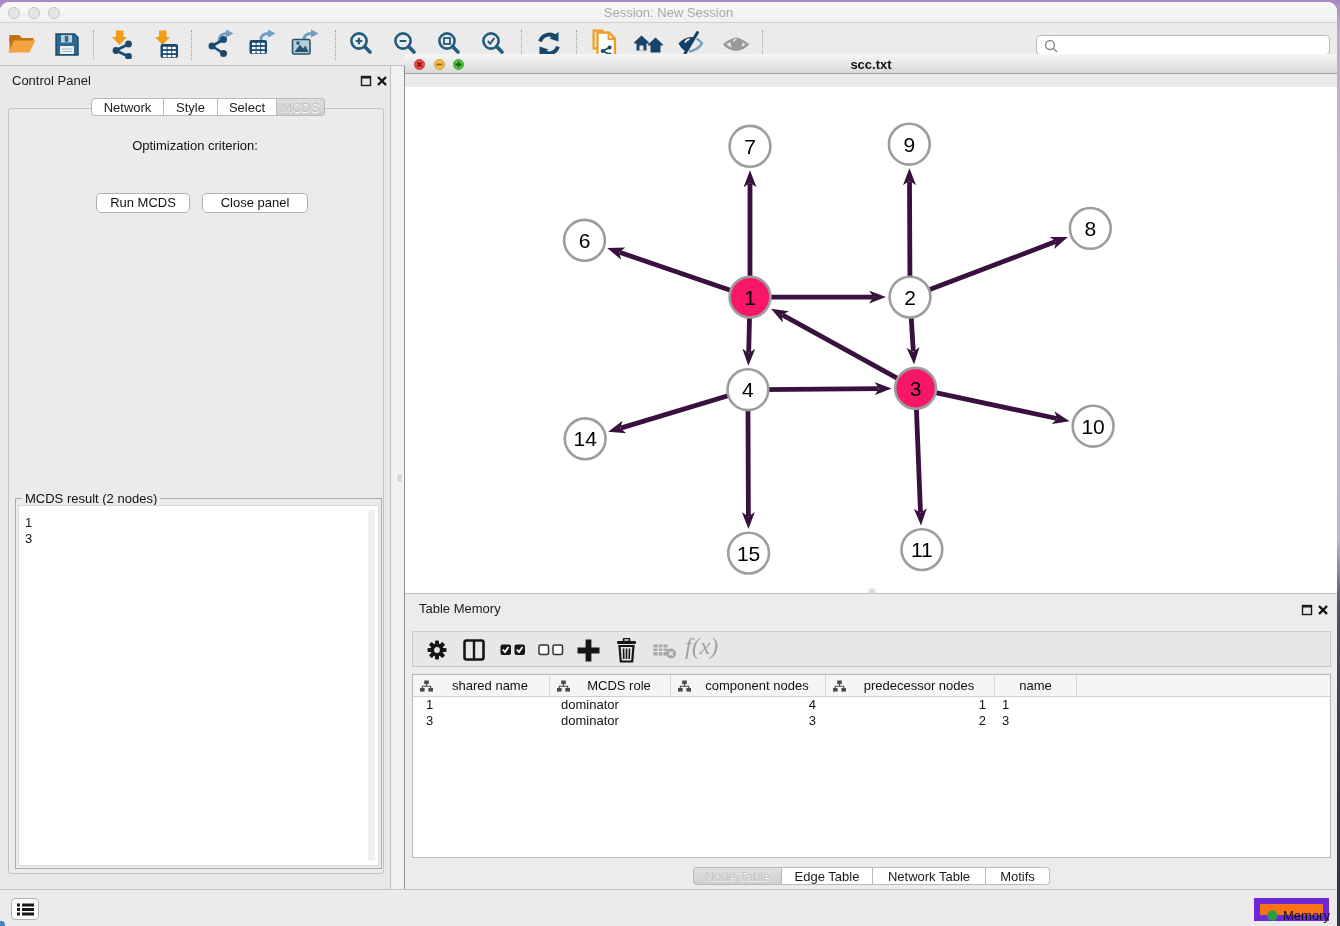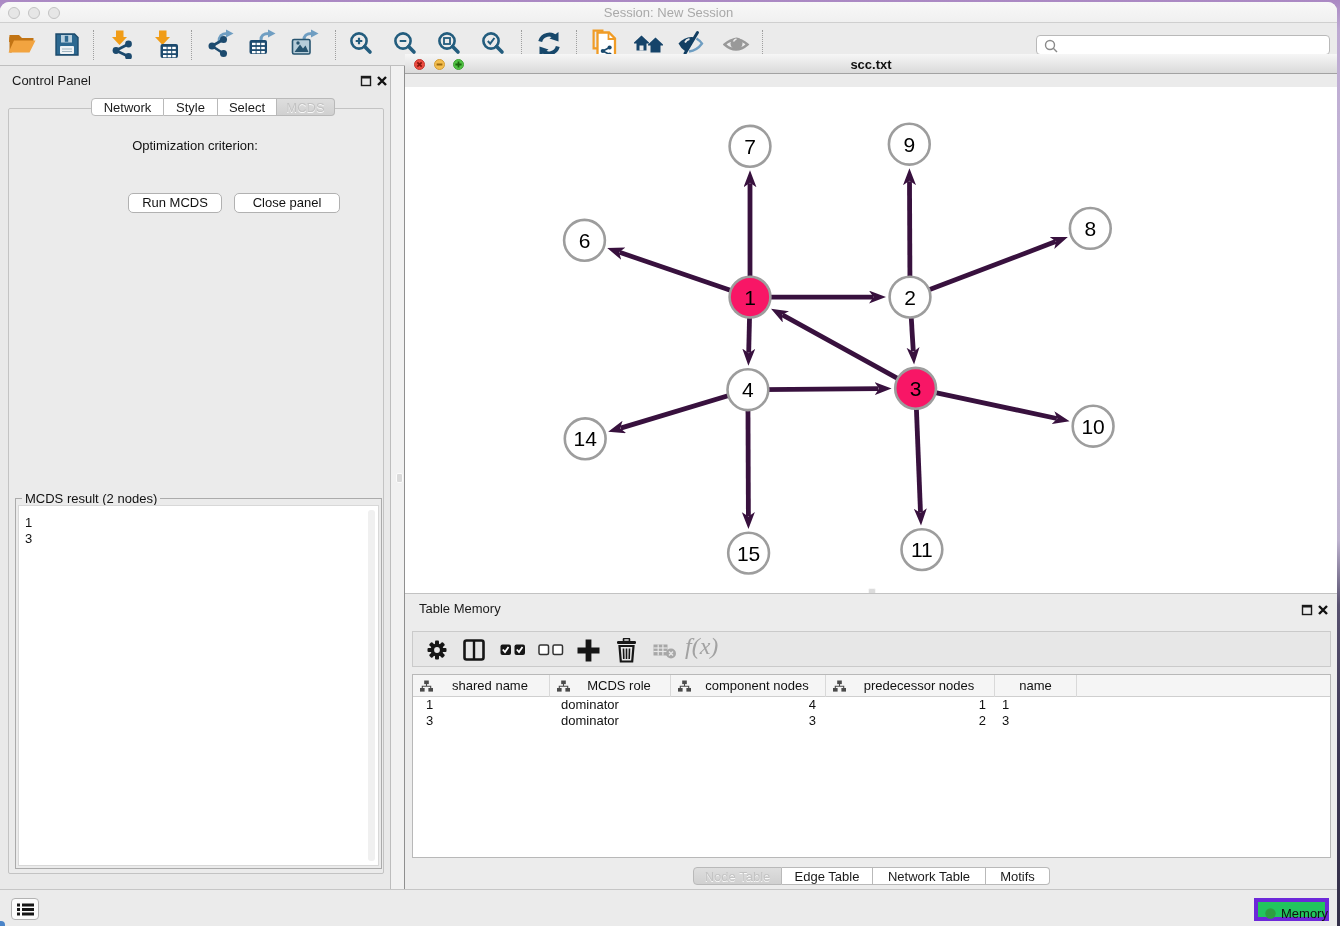--- a/index.html
+++ b/index.html
@@ -19,21 +19,21 @@
 #cpanel { position:absolute; left:0; top:64px; width:391px; height:823px; background:#e9e9e9; border-right:1px solid #bdbdbd; }
 #cpanel-head { position:absolute; left:12px; top:7px; font-size:13px; color:#1a1a1a;text-align:right; }
 #cpanel-body { position:absolute; left:8px; top:42px; width:376px; height:766px; border:1px solid #c3c3c3; border-radius:2px; background:#ebebeb; }
 .tabs { position:absolute; display:flex; font-size:13px; color:#1a1a1a; }
 .tab { background:#fff; border:1px solid #b9b9b9; border-left:none; height:18px; line-height:17px; text-align:center; }
 .tab.first { border-left:1px solid #b9b9b9; border-radius:4px 0 0 4px; }
 .tab.last { border-radius:0 4px 4px 0; }
 .tab.sel { background:linear-gradient(#dedede,#d0d0d0); color:#c3c3c3; text-shadow:0 1px 0 rgba(255,255,255,.85); }
 #opt-label { position:absolute; left:0; top:72px; width:100%; text-align:center; font-size:13px; color:#111; }
 #combo { position:absolute; left:44px; top:93px; width:311px; height:21px; background:#fff; border:1px solid #b1b1b1; border-radius:5px; font-size:13px; color:#111; line-height:19px; padding-left:12px; }
-.btn { position:absolute; height:20px; background:#fff; border:1px solid #b1b1b1; border-radius:5px; font-size:13px; color:#111; text-align:center; line-height:18px;margin-left:32px; }
+.btn { position:absolute; height:20px; background:#fff; border:1px solid #b1b1b1; border-radius:5px; font-size:13px; color:#111; text-align:center; line-height:18px; }
 #fieldset { position:absolute; left:15px; top:432px; width:367px; height:371px; border:1px solid #ababab; }
 #fieldset .legend { position:absolute; left:6px; top:-8px; background:#ebebeb; padding:0 3px; font-size:13px; color:#111; }
 #fieldset .inner { position:absolute; left:2px; top:6px; right:2px; bottom:2px; background:#fff; border:1px solid #d8d8d8; font-size:13px; color:#111; line-height:16px; padding:9px 0 0 6px; }
 #fieldset .sbar { position:absolute; right:3px; top:4px; bottom:4px; width:7px; background:#f0f0f0; border-radius:3px; }
 
 #vsplit { position:absolute; left:391px; top:64px; width:14px; height:823px; background:#f1f1f1; border-right:1px solid #8f8f8f; }
 #vsplit .grip { position:absolute; left:5px; top:407px; width:7px; height:10px; background:#dadada; border:1px solid #fbfbfb; border-radius:2px; }
 
 #nettitle { position:absolute; left:405px; top:52px; width:932px; height:20px; background:linear-gradient(#f6f6f6,#dadada); border-bottom:1px solid #a2a2a2; }
 .tl { position:absolute; top:5px; width:11px; height:11px; border-radius:50%; }
@@ -46,21 +46,21 @@
 #ttoolbar { position:absolute; left:7px; top:37px; width:919px; height:36px; background:#e7e7e7; border:1px solid #cacaca; }
 #ttable { position:absolute; left:7px; top:80px; width:919px; height:184px; background:#fff; border:1px solid #b8b8b8; }
 #thead { position:absolute; left:0; top:0; width:100%; height:22px; background:#f5f5f5; border-bottom:1px solid #cfcfcf; font-size:13px; color:#111; }
 .hcell { position:absolute; top:0; height:22px; border-right:1px solid #d9d9d9; }
 .hcell .txt { position:absolute; top:3px; left:18px; right:0; text-align:center; }
 .trow { position:absolute; left:0; height:16px; font-size:13px; color:#111; width:100%; }
 .tcell { position:absolute; top:0; height:16px; line-height:16px; }
 
 #statusbar { position:absolute; left:0; top:887px; width:100%; height:37px; background:#ebebeb; border-top:1px solid #c6c6c6; }
 #listbtn { position:absolute; left:11px; top:8px; width:28px; height:22px; background:#fcfcfc; border:1px solid #b3b3b3; border-radius:4px; }
-#membtn { position:absolute; left:1254px; top:8px; width:75px; height:23px; background:#22c55e; border:4px solid #6d28d9; font-size:13px; color:#111; }
+#membtn { position:absolute; left:1254px; top:8px; width:75px; height:23px; background:#f97316; border:6px solid #6d28d9; font-size:13px; color:#111; }
 </style>
 </head>
 <body>
 <svg width="0" height="0" style="position:absolute;">
   <defs>
     <g id="treeico" fill="#4a4a4a" stroke="#4a4a4a">
       <rect x="4.2" y="0.5" width="4.6" height="3.6" stroke="none"></rect>
       <path d="M6.5,4 v2.2 M2.3,8 V6.2 H10.7 V8" fill="none" stroke-width="1.1"></path>
       <rect x="0" y="8" width="4.6" height="3.6" stroke="none"></rect>
       <rect x="8.4" y="8" width="4.6" height="3.6" stroke="none"></rect>
@@ -227,21 +227,21 @@
       <line x1="1.5" y1="2.5" x2="10.5" y2="2.5" stroke="#1a1a1a" stroke-width="2"></line>
     </svg>
     <svg style="position:absolute; left:376px; top:9px;" width="12" height="12">
       <path d="M2,2 L10,10 M10,2 L2,10" stroke="#111" stroke-width="2.4"></path>
     </svg>
     <div id="cpanel-body"></div>
     <div class="tabs" style="left:91px; top:32px;">
       <div class="tab first" style="width:73px;">Network</div>
       <div class="tab" style="width:54px;">Style</div>
       <div class="tab" style="width:59px;">Select</div>
-      <div class="tab last sel" style="width:58px;">MCDS</div>
+      <div class="tab last sel" style="width:48px;">MCDS</div>
     </div>
     <div id="opt-label">Optimization criterion:</div>
     <div class="btn" style="left:96px; top:127px; width:94px;">Run MCDS</div>
     <div class="btn" style="left:202px; top:127px; width:106px;">Close panel</div>
     <div id="fieldset">
       <div class="legend">MCDS result (2 nodes)</div>
       <div class="inner">1<br>3<div class="sbar"></div></div>
     </div>
   </div>
   <div id="vsplit">

